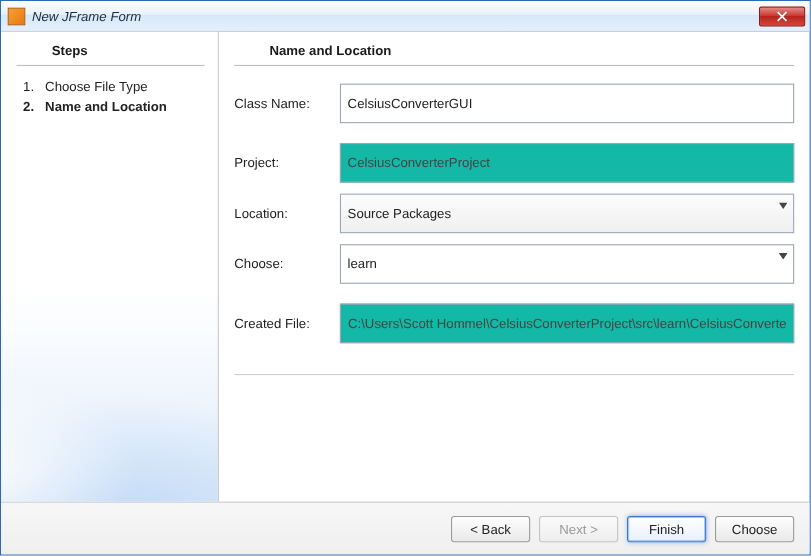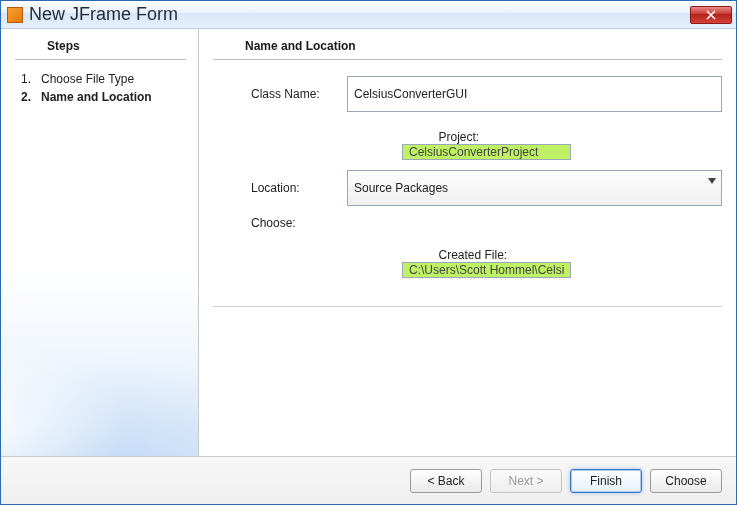--- a/index.html
+++ b/index.html
@@ -23,21 +23,21 @@
     align-items: center;
     padding: 0 4px 0 6px;
     color: #1f2b3a;
   }
   .titlebar .app-icon {
     width: 16px; height: 16px;
     background: linear-gradient(135deg, #f7a02f 0%, #e77912 100%);
     border: 1px solid #b35d0b;
     margin-right: 6px;
   }
-  .titlebar .title-text { flex: 1; font-size: 18px; }
+  .titlebar .title-text { flex: 1; font-size: 12px; font-style: italic; }
   .titlebar .close-btn {
     width: 42px; height: 18px;
     background: linear-gradient(#e68a8a, #c93a2f 45%, #b2221a 46%, #d6433a);
     border: 1px solid #8a1a12;
     border-radius: 2px;
     display: flex; align-items: center; justify-content: center;
     color: #fff;
     cursor: pointer;
   }
   .titlebar .close-btn svg { width: 10px; height: 10px; }
@@ -86,43 +86,43 @@
   }
   .steps-list li .num { width: 12px; text-align: right; }
   .steps-list li.current { font-weight: bold; }
   
   .content {
     flex: 1;
     padding: 10px 14px 10px 14px;
     display: flex;
     flex-direction: column;
   }
-  .form-area { padding-top: 6px; margin-left: 38px; }
+  .form-area { padding-top: 6px; }
   .form-row {
     display: flex;
     align-items: center;
     margin-bottom: 10px;
   }
-  .form-row.gap-top { margin-top: 18px; flex-direction: column; }
+  .form-row.gap-top { margin-top: 18px; }
   .form-label {
     width: 96px;
     color: #222;
     padding-right: 4px;
   }
   .text-input, .readonly-input, .combo {
     flex: 1;
     height: 36px;
     border: 1px solid #9aa7b6;
     background: #fff;
     padding: 0 6px;
     font: inherit;
     color: #222;
   }
   .readonly-input {
-    background: #bef264;
+    background: #14b8a6;
     color: #444;
   }
   .combo-wrap {
     flex: 1;
     position: relative;
   }
   .combo {
     width: 100%;
     padding-right: 22px;
     background: linear-gradient(#fdfdfd, #efefef);
@@ -226,20 +226,28 @@
           <div class="combo-arrow">
             <svg viewBox="0 0 8 6">
                 <path d="M0 0 L8 0 L4 6 Z" fill="#444"></path>
               </svg>
           </div>
         </div>
       </div>
 
       <div class="form-row">
         <div class="form-label">Choose:</div>
+        <div class="combo-wrap">
+          <input type="text" class="combo light" value="learn" style="">
+          <div class="combo-arrow">
+            <svg viewBox="0 0 8 6">
+                <path d="M0 0 L8 0 L4 6 Z" fill="#444"></path>
+              </svg>
+          </div>
+        </div>
       </div>
 
       <div class="form-row gap-top">
         <div class="form-label">Created File:</div>
         <input type="text" class="readonly-input" readonly="" value="C:\Users\Scott Hommel\CelsiusConverterProject\src\learn\CelsiusConverterGUI.java" style="">
       </div>
     </div>
 
     <hr class="body-sep">
   </div>

